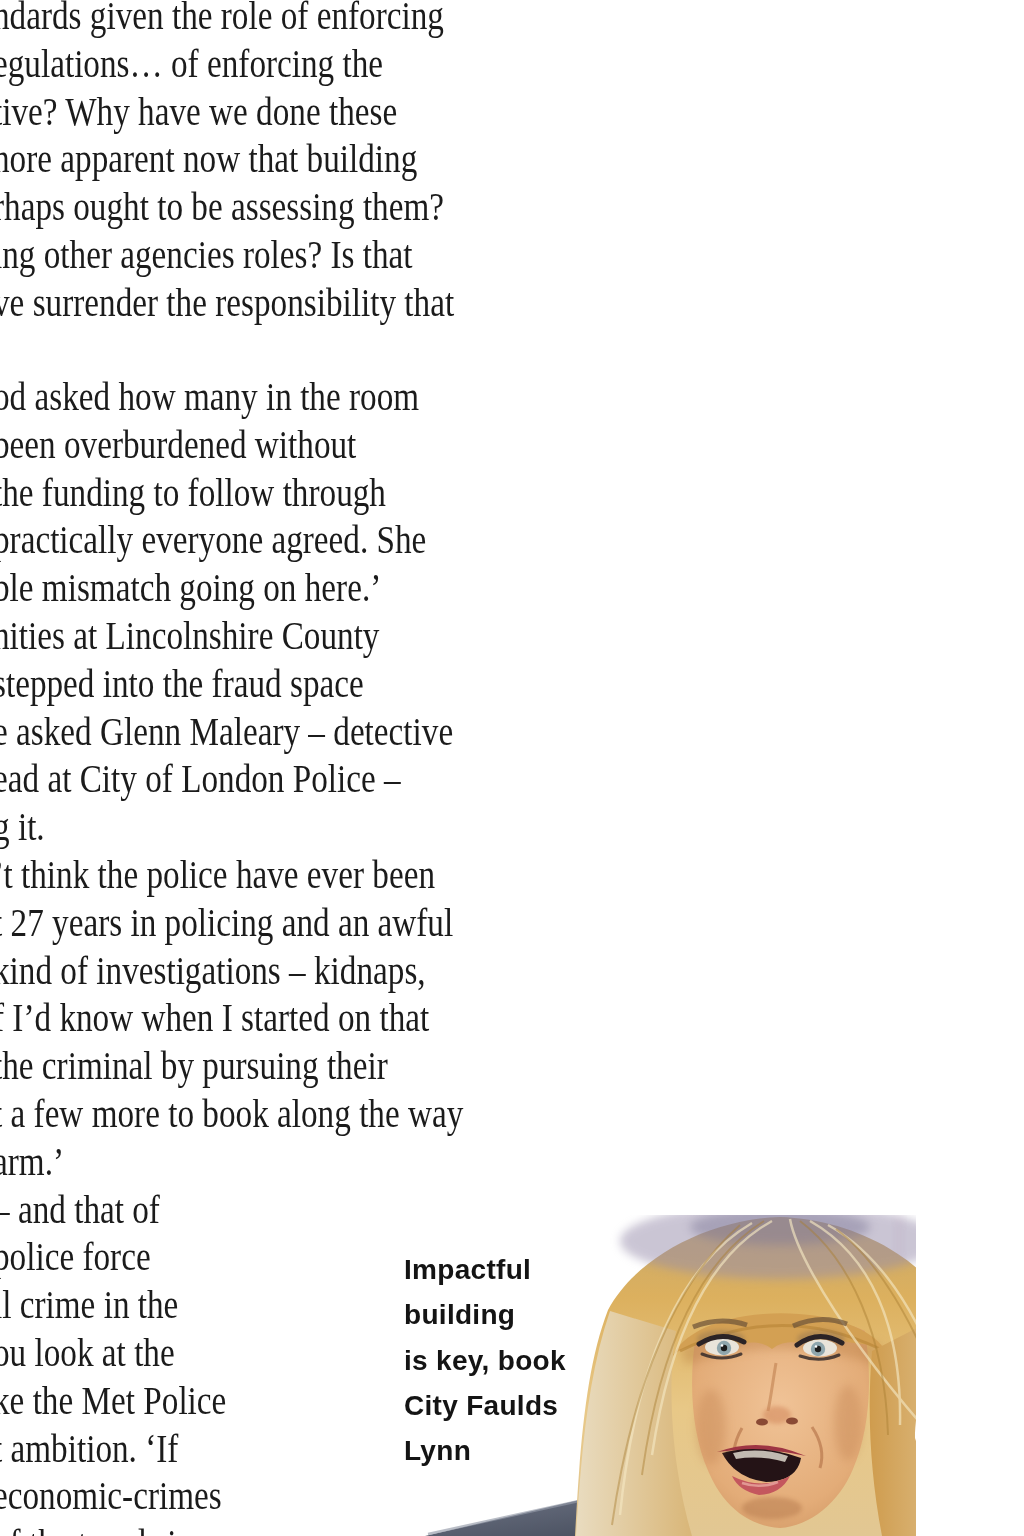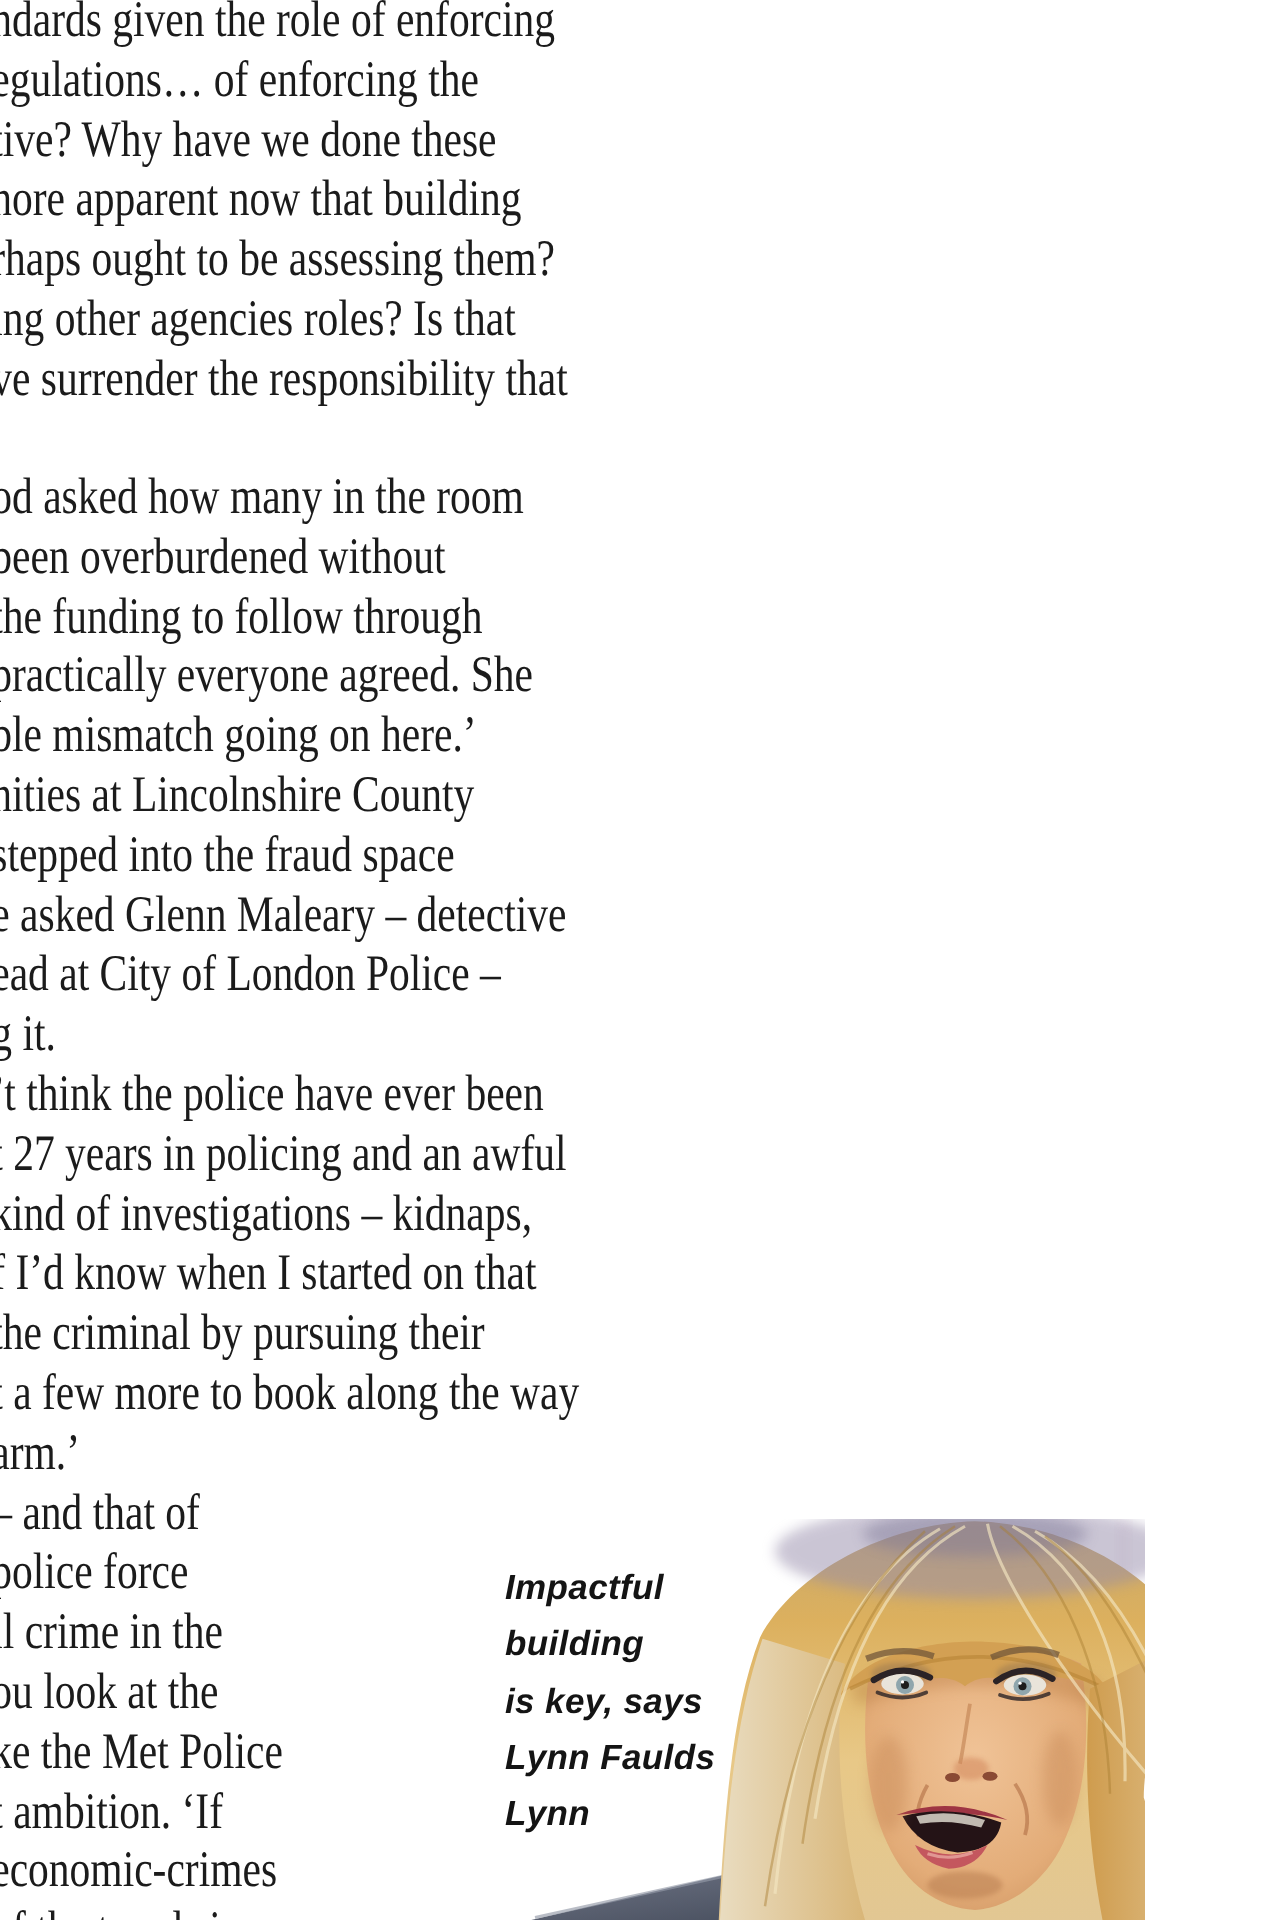--- a/index.html
+++ b/index.html
@@ -16,21 +16,21 @@
   .para{position:absolute;left:0;white-space:nowrap}
   .para1{top:-8px}
   .para2{top:373px}
   .article-line{height:47.8px}
 
   
   .caption{
     position:absolute;left:404px;top:1247px;z-index:3;
     font-family:"Liberation Sans","DejaVu Sans",sans-serif;
     font-weight:700;font-size:28px;line-height:45.3px;
-    color:#141414;letter-spacing:.3px;font-style:italic;
+    color:#141414;letter-spacing:.3px;
   }
   .caption-line{height:45.3px;white-space:nowrap}
 
   .photo{position:absolute;left:380px;top:1215px;width:644px;height:321px;z-index:1}
 </style>
 </head>
 <body>
 
 <div class="page">
 
@@ -69,22 +69,22 @@
         <div class="article-line">ke the Met Police</div>
         <div class="article-line">t ambition. ‘If</div>
         <div class="article-line">economic-crimes</div>
         <div class="article-line">of the trends in</div>
       </div>
   </div>
 
   <div class="caption">
       <div class="caption-line">Impactful</div>
       <div class="caption-line">building</div>
-      <div class="caption-line">is key, says</div>
-      <div class="caption-line">Lynn Faulds</div>
+      <div class="caption-line">is key, book</div>
+      <div class="caption-line">City Faulds</div>
       <div class="caption-line">Lynn</div>
     </div>
 
   <svg class="photo" viewBox="0 0 644 321" xmlns="http://www.w3.org/2000/svg" aria-hidden="true">
     <defs>
       <linearGradient id="hairG" x1="0" y1="0" x2="0" y2="1">
         <stop offset="0" stop-color="#c8a96c"></stop>
         <stop offset="0.25" stop-color="#dcb05e"></stop>
         <stop offset="0.6" stop-color="#e8c887"></stop>
         <stop offset="1" stop-color="#e2c793"></stop>

